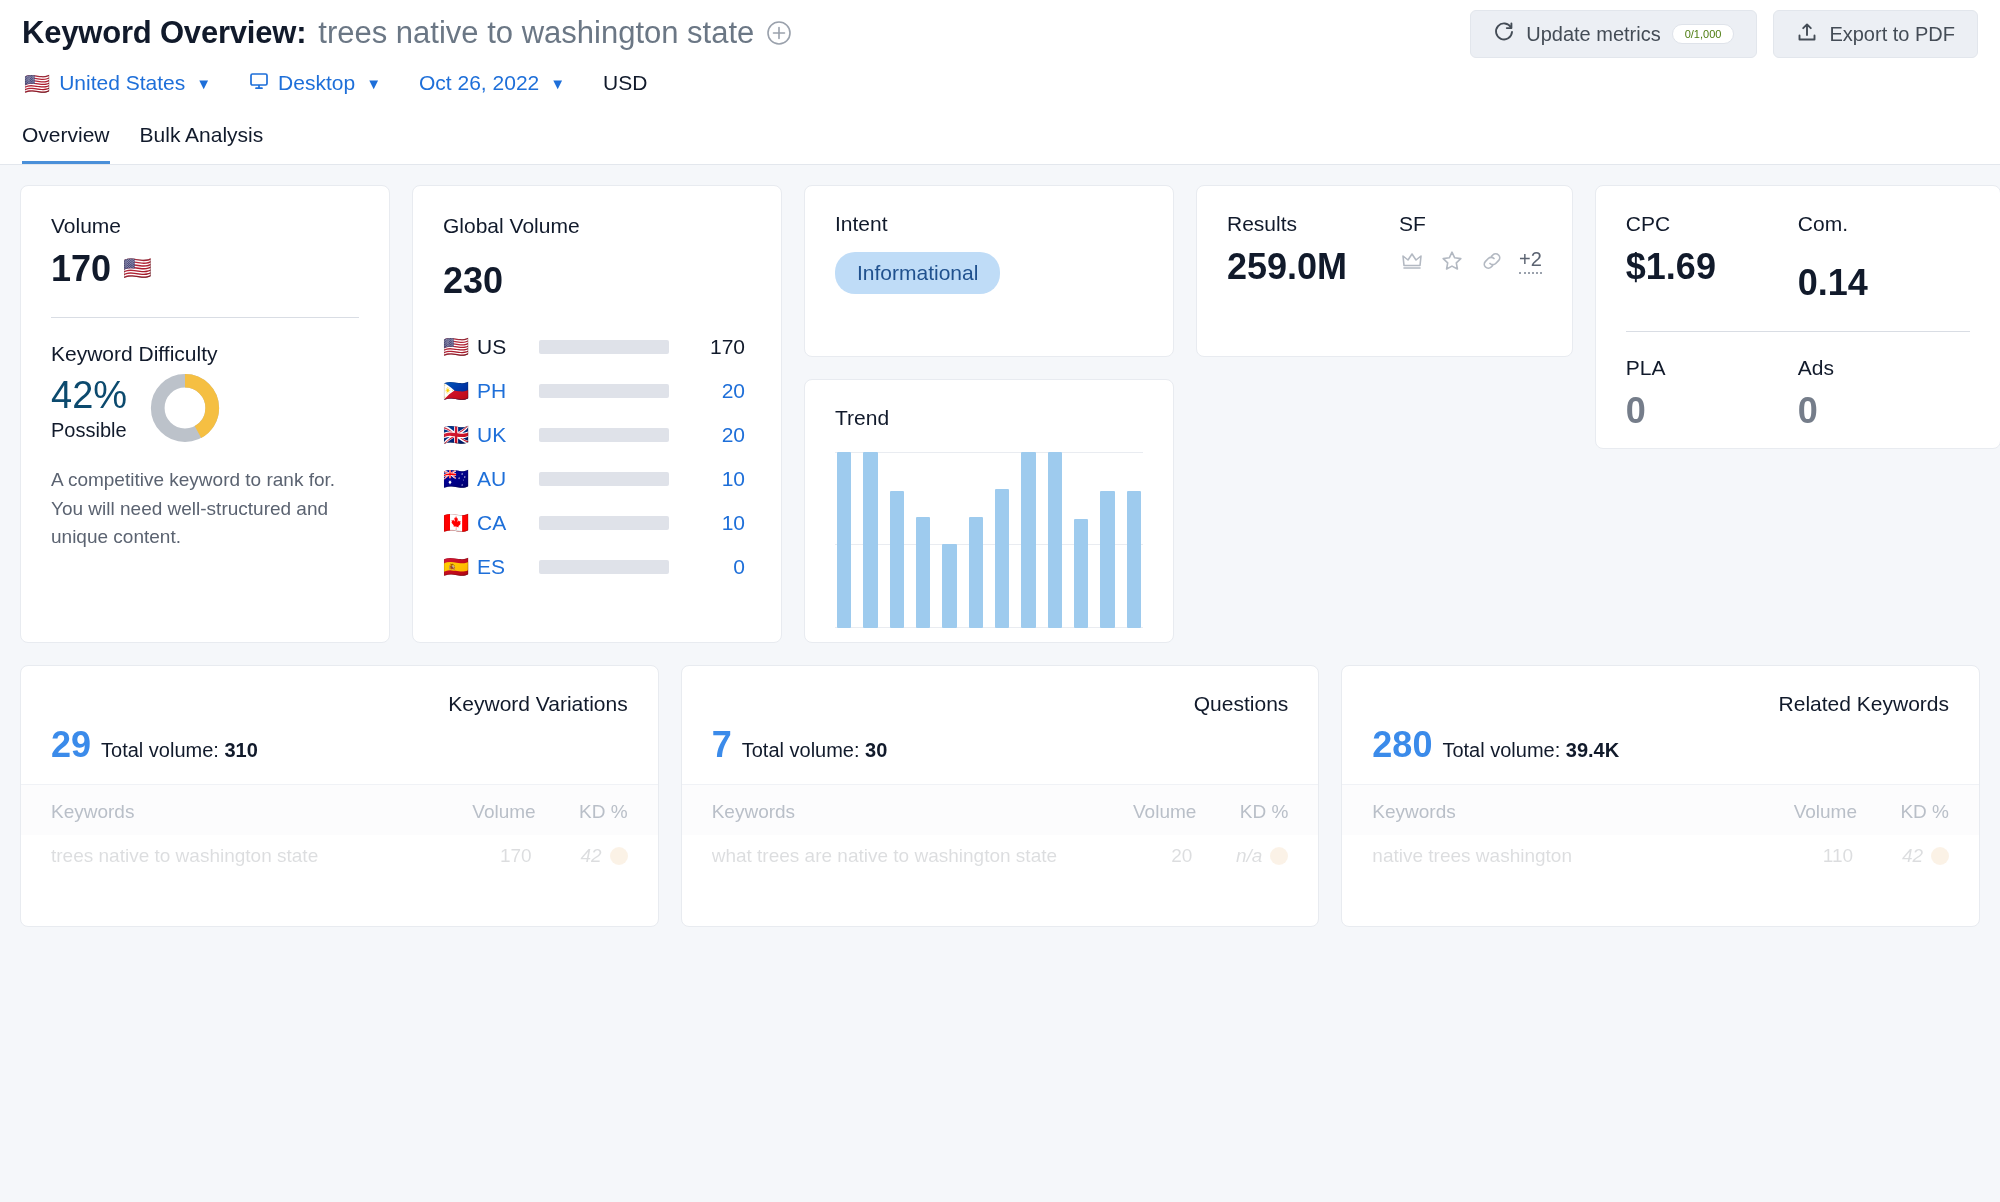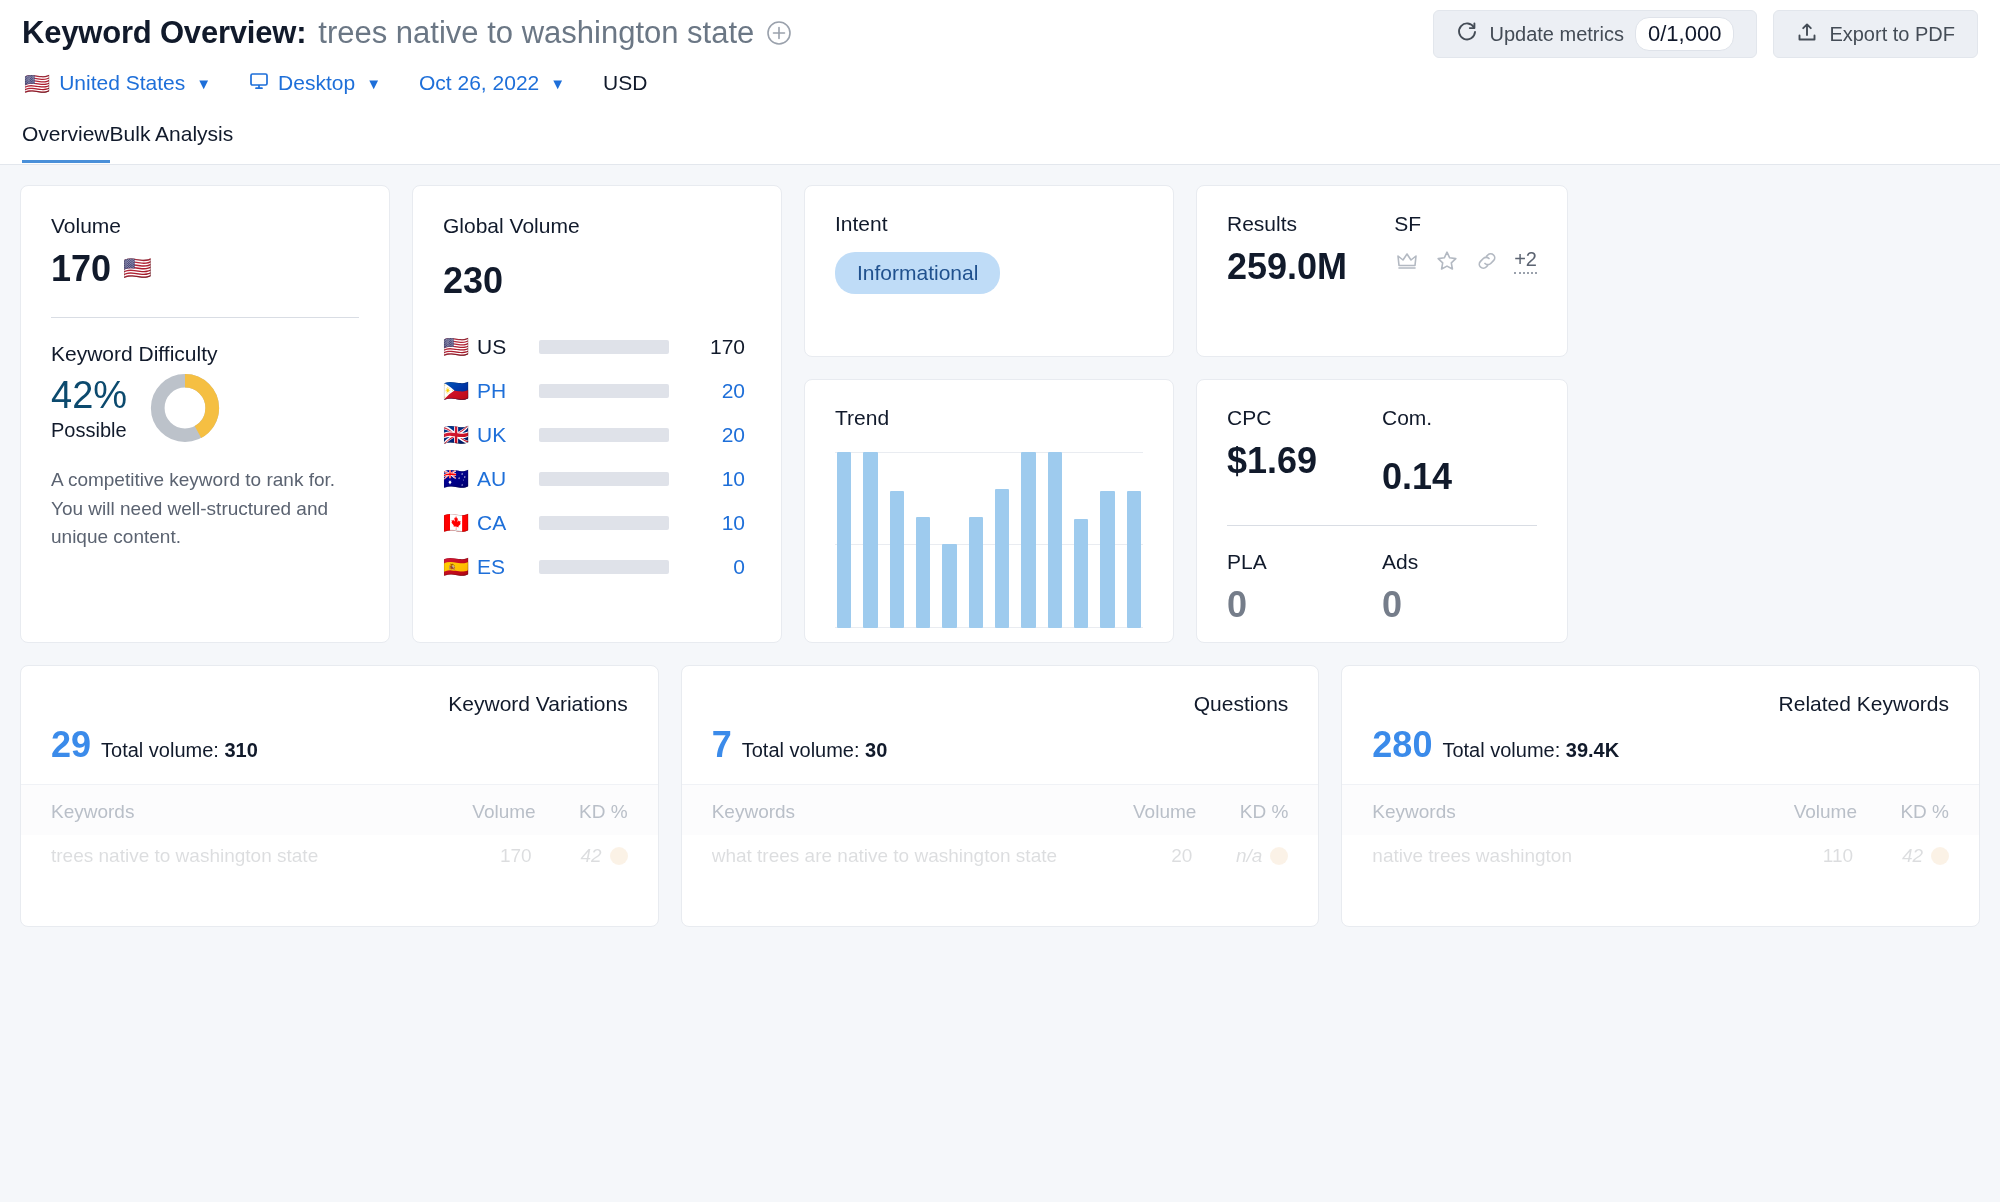--- a/index.html
+++ b/index.html
@@ -21,49 +21,49 @@
 
   .header-actions { position: absolute; right: 22px; top: 10px; display: flex; gap: 16px; }
   .btn {
     display: inline-flex; align-items: center; gap: 11px;
     height: 48px; padding: 0 22px;
     background: #eceff4; border: 1px solid #e2e6ec; border-radius: 6px;
     font-size: 20px; color: #444c56; cursor: pointer;
   }
   .btn .pill {
     background: #fff; border: 1px solid #dfe3ea; border-radius: 14px;
-    padding: 3px 12px; font-size: 22px; color: #0f172a;
+    padding: 3px 12px; font-size: 11px; color: #4d7c0f;
   }
 
   .filters-row { display: flex; align-items: center; gap: 0; height: 46px; padding-left: 2px; }
   .filter {
     display: inline-flex; align-items: center; gap: 9px;
     font-size: 21px; color: #1e6fd9; cursor: pointer; margin-right: 38px;
   }
   .filter .flag { font-size: 21px; line-height: 1; }
   .filter .caret { color: #1e6fd9; font-size: 15px; margin-left: 2px; }
   .filter.static { color: #111a2b; cursor: default; }
 
-  .tabs-row { display: flex; align-items: flex-start; height: 58px; padding-top: 16px; }
+  .tabs-row { display: flex; align-items: center; gap: 30px; height: 58px; padding-top: 16px; }
   .tab {
     font-size: 21px; color: #111a2b; padding-bottom: 14px;
     border-bottom: 3px solid transparent; cursor: pointer;
   }
   .tab.active { border-bottom-color: #4a90d9; }
   .header-rule { height: 1px; background: #e3e7ed; }
 
   
   .content { padding: 20px 20px 0 20px; }
   .row1 { display: flex; gap: 22px; align-items: flex-start; }
   .card { background: #fff; border: 1px solid #e8ebf0; border-radius: 8px; }
 
   .card-vol { width: 370px; height: 458px; padding: 28px 30px; }
   .card-gv  { width: 370px; height: 458px; padding: 28px 30px; }
   .col-mid  { width: 370px; display: flex; flex-direction: column; gap: 22px; }
-  .col-right{ width: 372px; display: flex; flex-direction: column; gap: 22px; }
+  .col-right{ width: 372px; display: flex; gap: 22px; }
 
   .card-intent { height: 172px; padding: 26px 30px; }
   .card-trend  { height: 264px; padding: 26px 30px; }
   .card-results{ height: 172px; padding: 26px 30px; }
   .card-cpc    { height: 264px; padding: 26px 30px; }
 
   .metric-label { font-size: 21px; color: #111a2b; font-weight: normal; }
   .metric-value { font-size: 36px; font-weight: bold; color: #111a2b; line-height: 1.25; }
   .metric-value.gray { color: #757d8a; }
 

